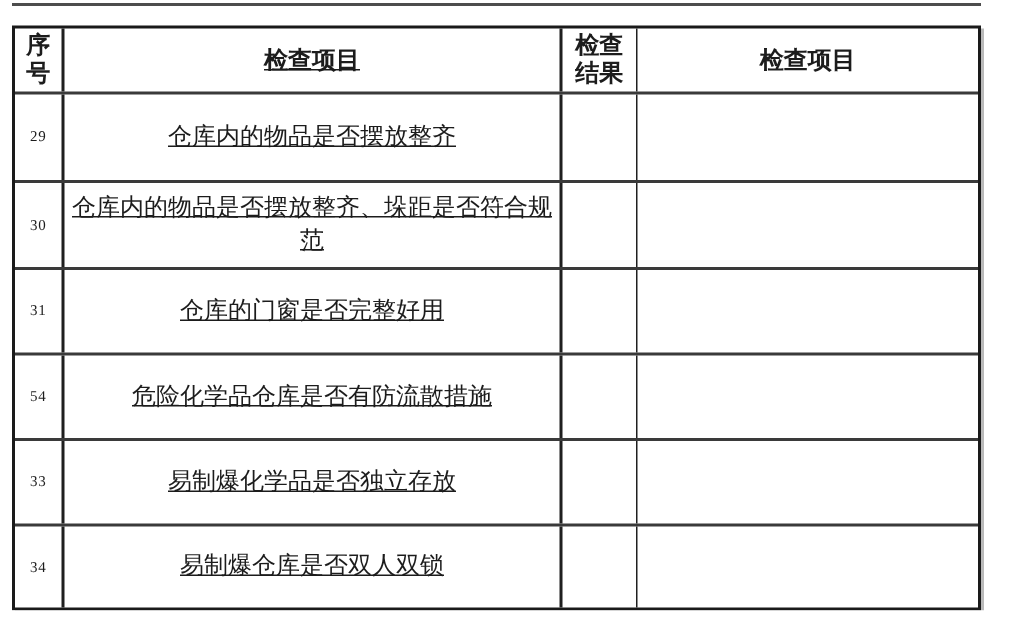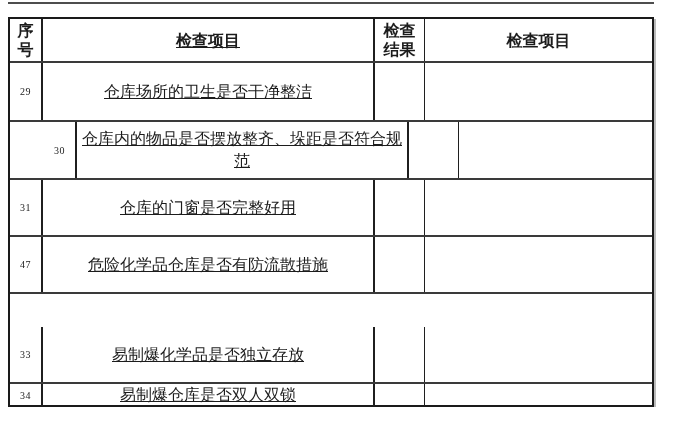--- a/index.html
+++ b/index.html
@@ -41,24 +41,24 @@
   .row {
     display: grid;
     grid-template-columns: 33px 332px 50px 1fr;
     border-bottom: 2px solid #3a3a3a;
     box-sizing: border-box;
     flex: 0 0 auto;
   }
   .row:last-child { border-bottom: none; flex: 1 1 auto; }
   .h-header { height: 44px; }
   .h-r1 { height: 59px; }
-  .h-r2 { height: 58px; padding-left: 34px; }
+  .h-r2 { height: 58px; }
   .h-r3 { height: 57px; }
   .h-r4 { height: 57px; }
-  .h-r5 { height: 57px; margin-top: 33px; }
+  .h-r5 { height: 57px; }
   .cell {
     box-sizing: border-box;
     display: flex;
     align-items: center;
     justify-content: center;
     text-align: center;
     overflow: hidden;
   }
   .c-no     { border-right: 2px solid #1f1f1f; }
   .c-item   { border-right: 2px solid #1f1f1f; text-decoration: underline; }
@@ -99,21 +99,21 @@
         <span>检查结果</span>
       </div>
       <div class="cell">
         <span>检查项目</span>
       </div>
     </div>
 
     <div class="row h-r1">
       <div class="cell c-no body-no">29</div>
       <div class="cell c-item body-item">
-        <span>仓库场所的卫生是否干净整洁</span>
+        <span>仓库内的物品是否摆放整齐</span>
       </div>
       <div class="cell c-result"></div>
       <div class="cell"></div>
     </div>
 
     <div class="row h-r2">
       <div class="cell c-no body-no">30</div>
       <div class="cell c-item body-item">
         <span>仓库内的物品是否摆放整齐、垛距是否符合规范</span>
       </div>
@@ -124,21 +124,21 @@
     <div class="row h-r3">
       <div class="cell c-no body-no">31</div>
       <div class="cell c-item body-item">
         <span>仓库的门窗是否完整好用</span>
       </div>
       <div class="cell c-result"></div>
       <div class="cell"></div>
     </div>
 
     <div class="row h-r4">
-      <div class="cell c-no body-no">47</div>
+      <div class="cell c-no body-no">54</div>
       <div class="cell c-item body-item">
         <span>危险化学品仓库是否有防流散措施</span>
       </div>
       <div class="cell c-result"></div>
       <div class="cell"></div>
     </div>
 
     <div class="row h-r5">
       <div class="cell c-no body-no">33</div>
       <div class="cell c-item body-item">

